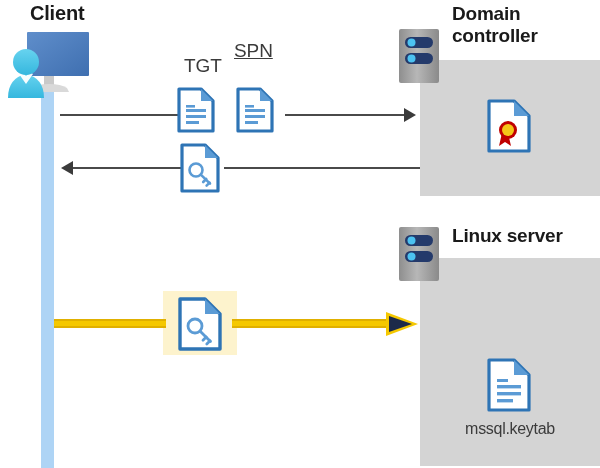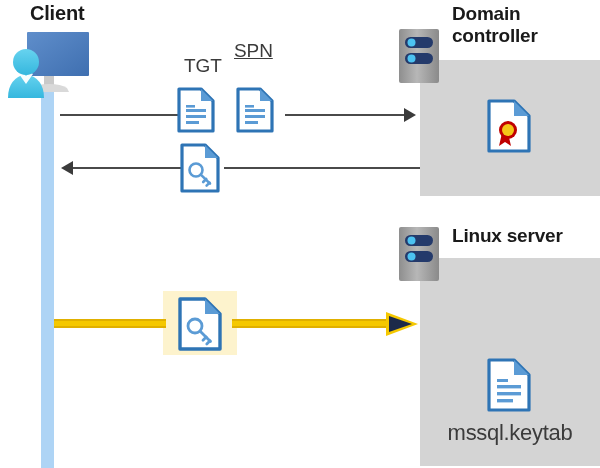--- a/index.html
+++ b/index.html
@@ -36,21 +36,21 @@
   .panel{background:#d4d4d4;}
   #dc-panel{left:420px;top:60px;width:180px;height:136px;}
   #linux-panel{left:420px;top:258px;width:180px;height:208px;}
 
   
   #lifeline{left:41px;top:88px;width:13px;height:380px;background:#aed4f5;}
 
   
   #keytab-label{
     position:absolute;left:420px;top:420px;width:180px;
-    text-align:center;font-size:22px;color:#3b3b3b;
+    text-align:center;font-size:16px;color:#3b3b3b;
     letter-spacing:-0.3px;
   }
 
   
   .line-h{position:absolute;height:2px;background:#4a4a4a;}
   .head-right{
     position:absolute;width:0;height:0;
     border-top:7px solid transparent;
     border-bottom:7px solid transparent;
     border-left:12px solid #3b3b3b;

